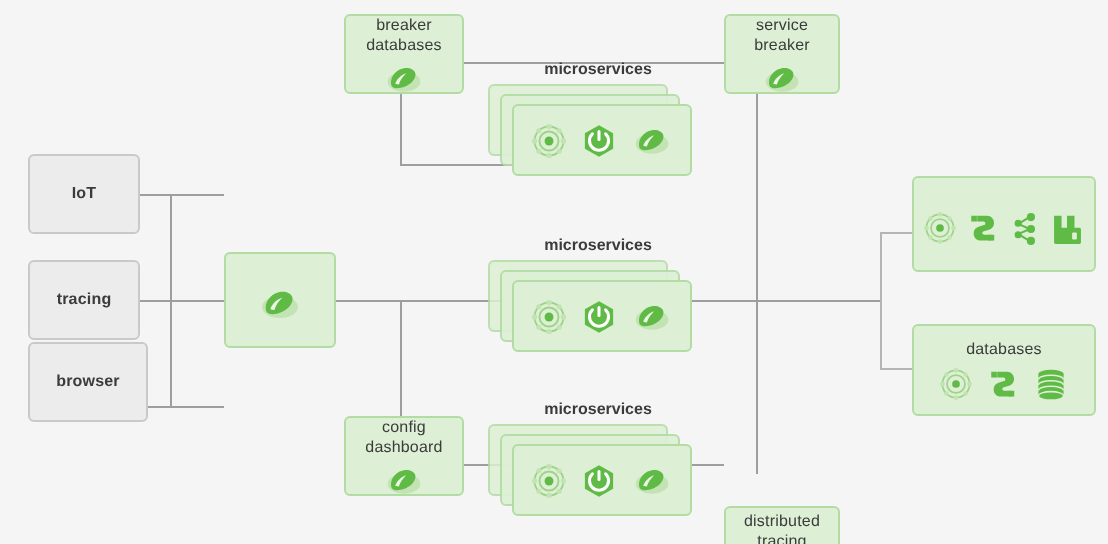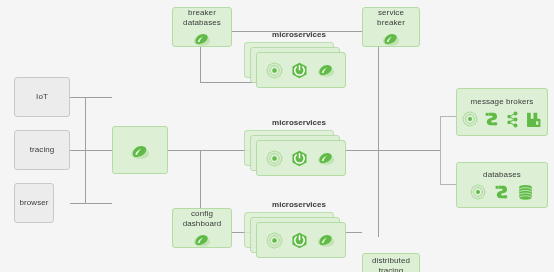--- a/index.html
+++ b/index.html
@@ -53,21 +53,21 @@
     letter-spacing: 0.1px;
     white-space: pre-line;
   }
   .node .icons {
     display: flex;
     align-items: center;
     justify-content: center;
     gap: 6px;
     margin-top: 4px;
   }
-  .node.gray .node-label { margin: 0; }
+  .node.gray .node-label { margin: 0; font-weight: bold; }
 
   
   .stack {
     position: absolute;
   }
   .stack .card {
     position: absolute;
     box-sizing: border-box;
     background: #ddf0d5;
     border: 1px solid #b3dca4;
@@ -122,21 +122,21 @@
   <div class="line thick-h" style="left:440px; top:184px; width:16px;"></div>
 
   <div class="node gray" style="left:14px; top:77px; width:56px; height:40px;">
     <div class="node-label">IoT</div>
   </div>
 
   <div class="node gray" style="left:14px; top:130px; width:56px; height:40px;">
     <div class="node-label">tracing</div>
   </div>
 
-  <div class="node gray" style="left:14px; top:183px; width:40px; height:40px;">
+  <div class="node gray" style="left:14px; top:171px; width:60px; height:40px;">
     <div class="node-label">browser</div>
   </div>
 
   <div class="node green" style="left:112px; top:126px; width:56px; height:48px;">
     <div class="icons">
       <span>
         <svg width="22" height="16" viewBox="0 0 22 16">
           <ellipse cx="11" cy="9.5" rx="9" ry="5.5" fill="#c4e3b4"></ellipse>
           <path d="M4.2 11.8c-1.2-3 .7-7.2 4.4-9 3.7-1.8 7.6-.6 8.5 1.6.9 2.3-1.2 5.6-4.4 7.2-3.3 1.7-7.3 2.2-8.5.2z" fill="#5fba46"></path>
           <path d="M6.2 10.6c.6-2.3 3-4.8 6-5.8-2 1.9-3.4 4-4 6.2-.7-.1-1.4-.2-2-.4z" fill="#eaf7e2"></path>
@@ -306,21 +306,20 @@
         <svg width="20" height="15" viewBox="0 0 22 16">
           <ellipse cx="11" cy="9.5" rx="9" ry="5.5" fill="#c4e3b4"></ellipse>
           <path d="M4.2 11.8c-1.2-3 .7-7.2 4.4-9 3.7-1.8 7.6-.6 8.5 1.6.9 2.3-1.2 5.6-4.4 7.2-3.3 1.7-7.3 2.2-8.5.2z" fill="#5fba46"></path>
           <path d="M6.2 10.6c.6-2.3 3-4.8 6-5.8-2 1.9-3.4 4-4 6.2-.7-.1-1.4-.2-2-.4z" fill="#eaf7e2"></path>
         </svg>
       </span>
     </div>
   </div>
 
   <div class="node green" style="left:456px; top:88px; width:92px; height:48px;">
-    <div class="node-label">message brokers</div>
     <div class="icons" style="gap:5px;">
       <span>
         <svg width="16" height="16" viewBox="0 0 20 20">
           <circle cx="10" cy="10" r="8.5" fill="none" stroke="#9fd38a" stroke-width="1.1"></circle>
           <circle cx="10" cy="10" r="5.6" fill="none" stroke="#9fd38a" stroke-width="1.1"></circle>
           <circle cx="10" cy="10" r="2.4" fill="#5fba46"></circle>
           <circle cx="10" cy="1.5" r="1.5" fill="#c4e3b4"></circle>
           <circle cx="10" cy="18.5" r="1.5" fill="#c4e3b4"></circle>
           <circle cx="1.5" cy="10" r="1.5" fill="#c4e3b4"></circle>
           <circle cx="18.5" cy="10" r="1.5" fill="#c4e3b4"></circle>

